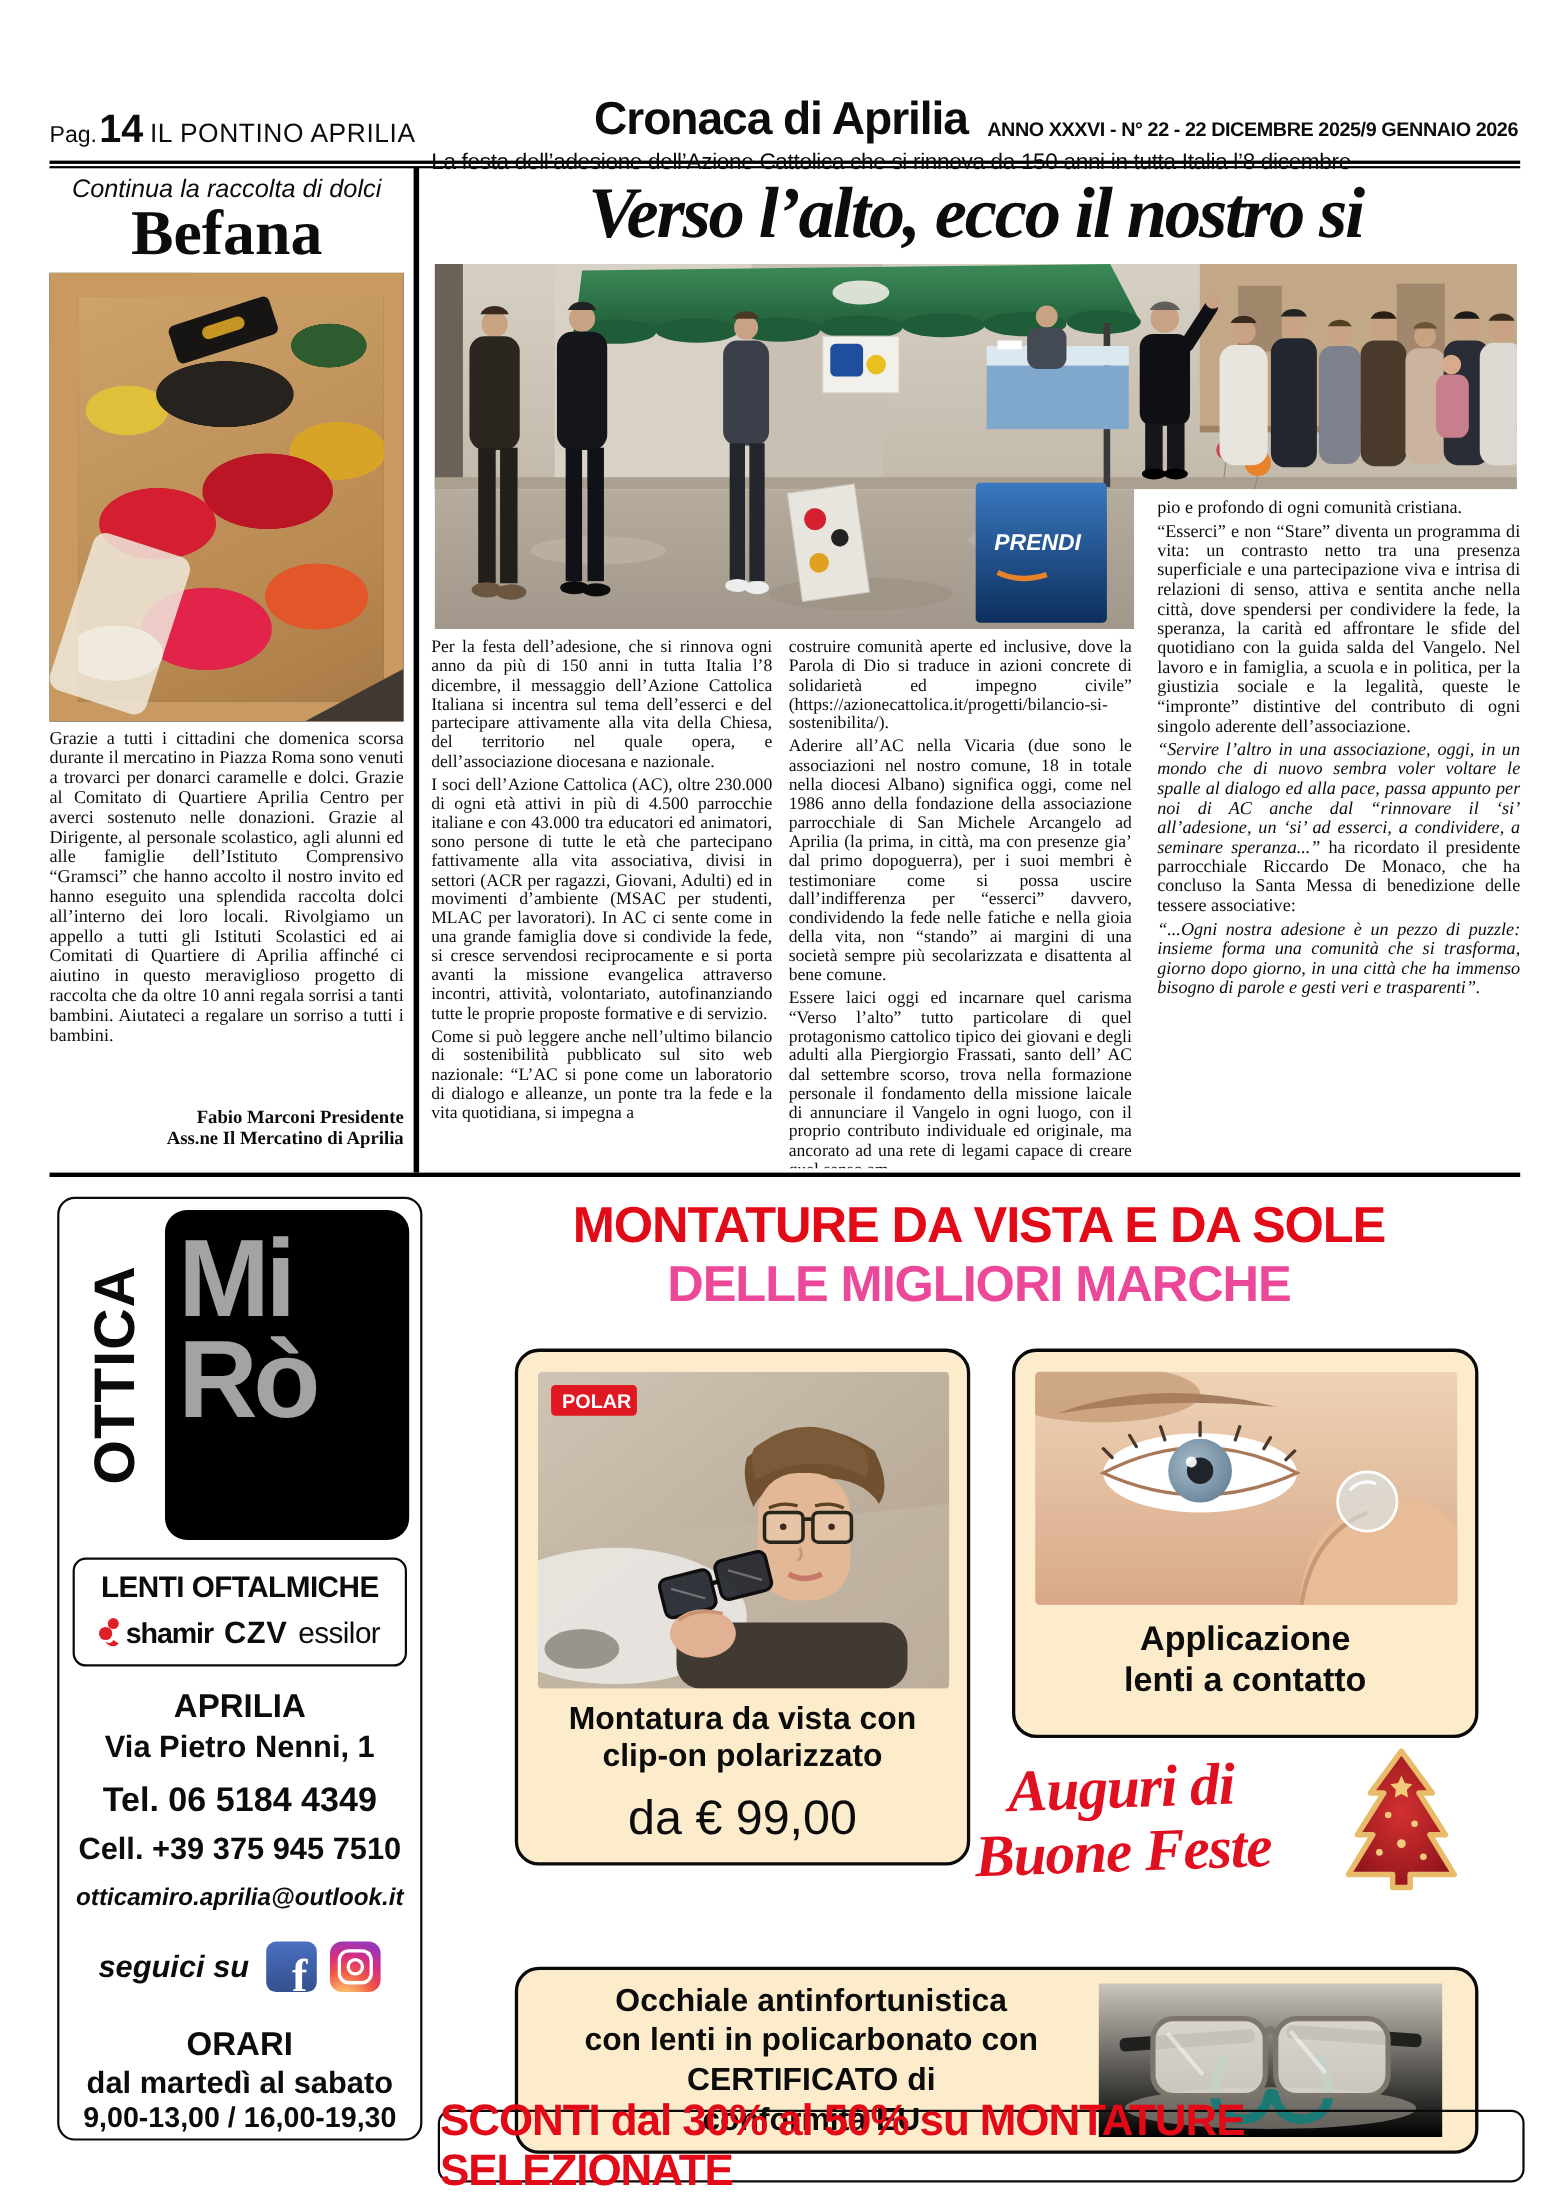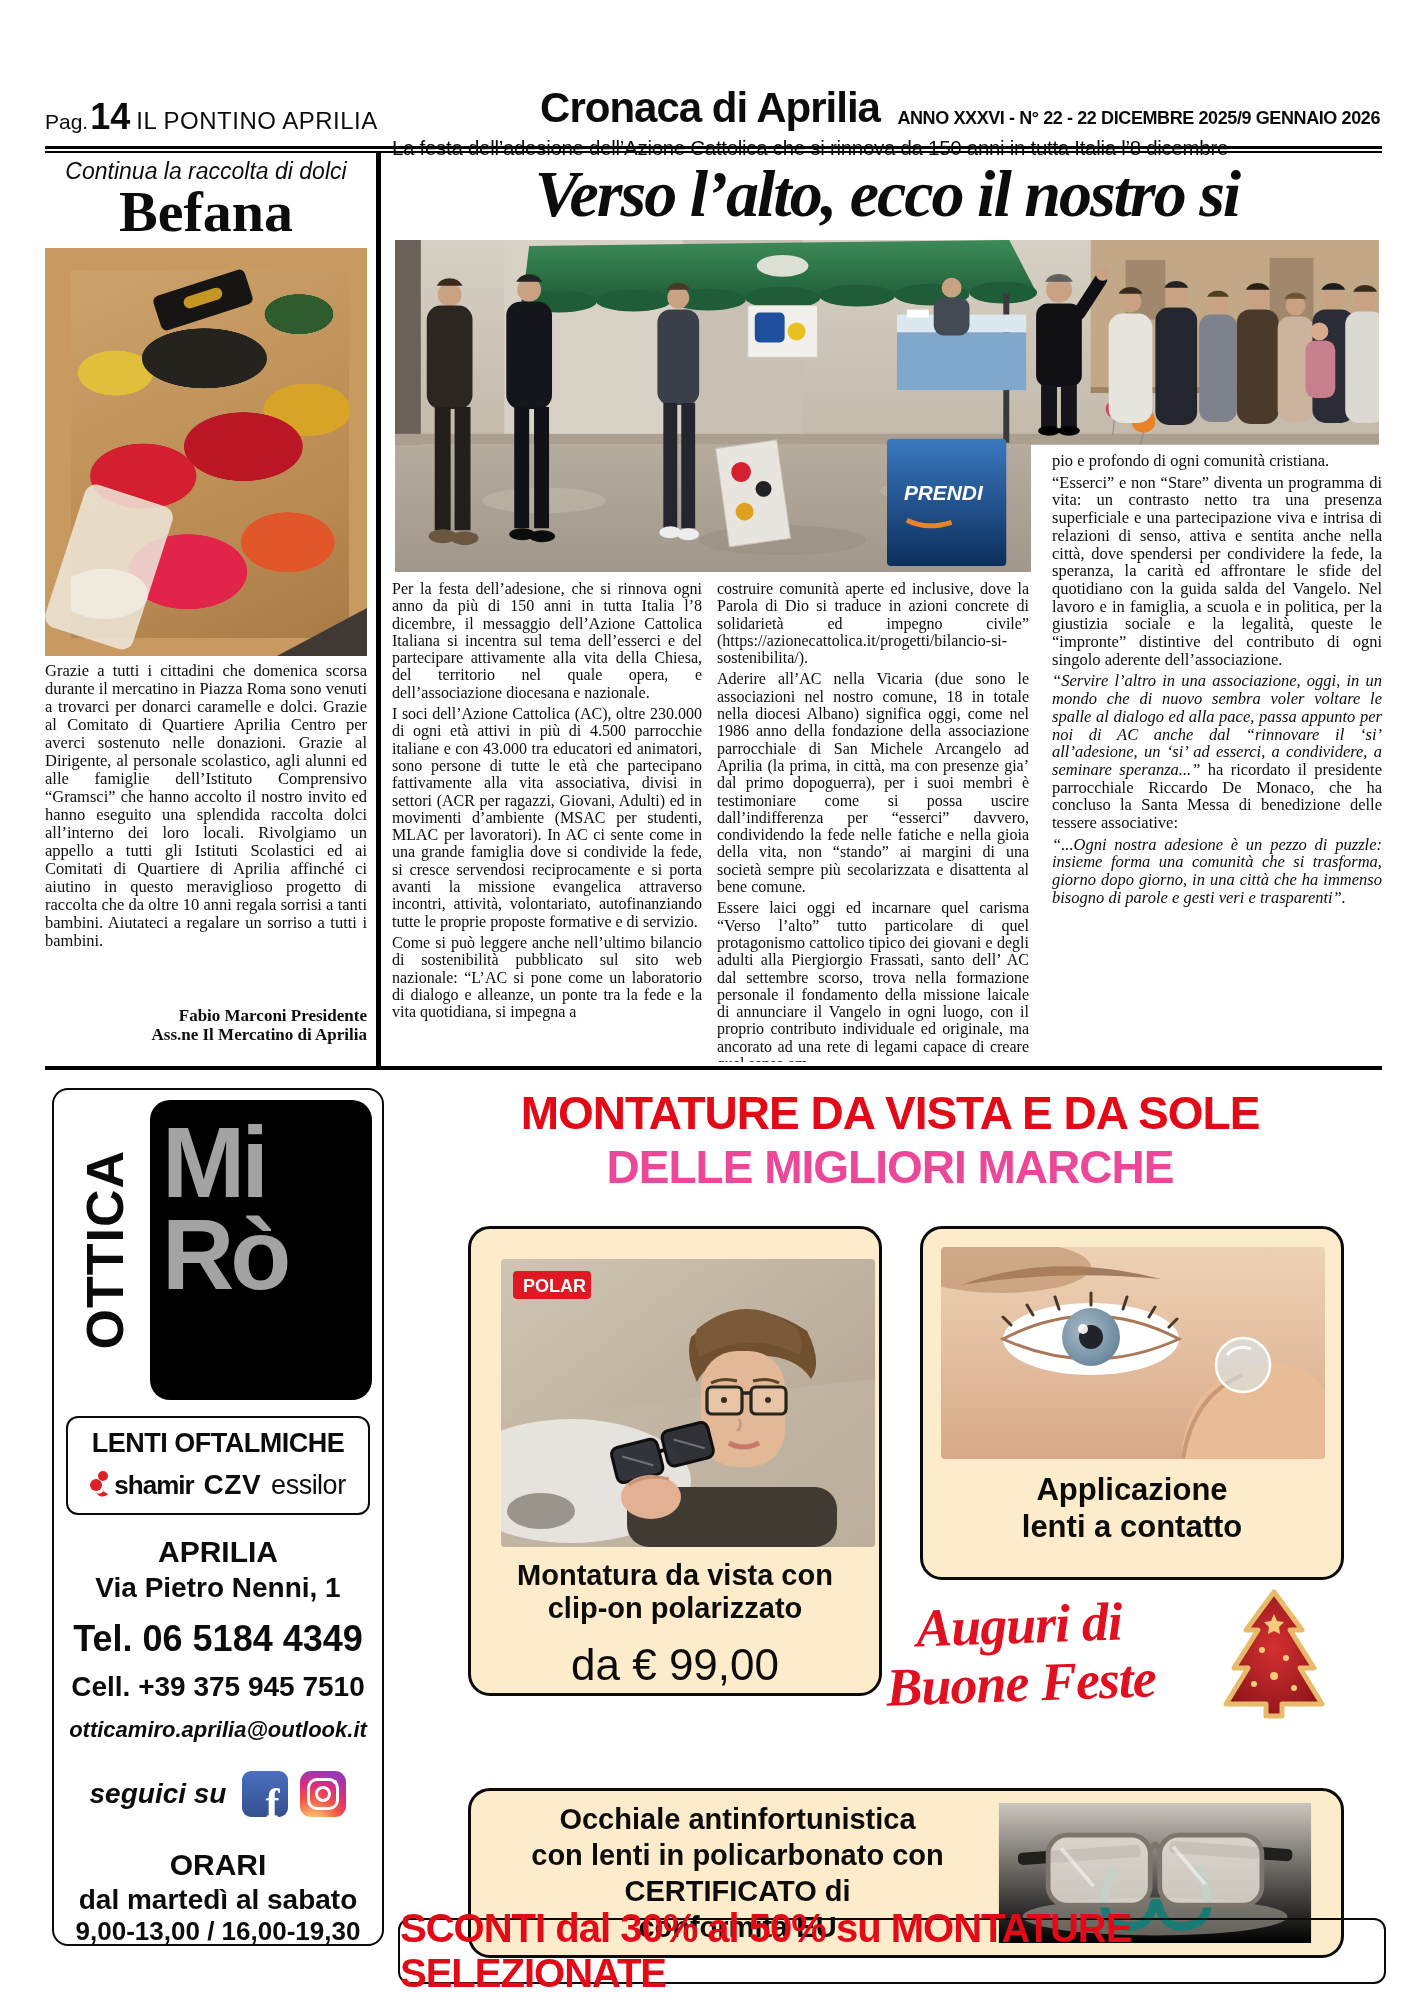--- a/index.html
+++ b/index.html
@@ -80,21 +80,21 @@
              padding:16px 0 0 12px; font-weight:800; font-size:100px; line-height:.92; letter-spacing:-4px; }
   .lenti-box { margin:16px 12px 0; border:2.5px solid #0a0a0a; border-radius:12px; padding:10px 4px 12px; }
   .lenti-title { font-size:27px; font-weight:800; letter-spacing:-0.5px; }
   .brand-row { display:flex; align-items:center; justify-content:center; gap:10px; margin-top:10px; }
   .brand-shamir { display:flex; align-items:center; gap:4px; font-size:26px; font-weight:800; letter-spacing:-1px; }
   .brand-czv { font-size:28px; font-weight:900; letter-spacing:0.5px; }
   .brand-essilor { font-size:27px; font-weight:500; letter-spacing:-0.5px; }
   .contact { margin-top:20px; line-height:1.15; }
   .c-city { font-size:30px; font-weight:800; }
   .c-addr { font-size:28px; font-weight:800; margin-top:2px; }
-  .c-tel  { font-size:36px; font-weight:800; margin-top:14px; }
+  .c-tel  { font-size:31px; font-weight:800; margin-top:14px; }
   .c-cell { font-size:28px; font-weight:800; margin-top:12px; }
   .c-mail { font-size:22px; font-weight:700; font-style:italic; margin-top:14px; }
   .social-row { display:flex; align-items:center; justify-content:center; gap:12px; margin-top:28px; }
   .seguici { font-size:28px; font-weight:700; font-style:italic; margin-right:4px; }
   .fb-icon { width:46px; height:46px; border-radius:9px; background:linear-gradient(#4a6fc0,#34508e);
              position:relative; overflow:hidden; }
   .fb-icon span { position:absolute; right:9px; bottom:-10px; color:#fff; font-size:42px; font-weight:700;
                   font-family:"Liberation Serif", serif; }
   .ig-icon { width:46px; height:46px; border-radius:11px; position:relative;
              background:radial-gradient(circle at 28% 120%, #fed373 8%, #f15245 45%, #d92e7f 65%, #9b36b7 87%); }
@@ -106,21 +106,21 @@
   .o-title { font-size:30px; font-weight:800; }
   .o-days { font-size:28px; font-weight:800; }
   .o-times { font-size:26px; font-weight:800; }
 
   .ad-h1 { position:absolute; left:395px; top:1086px; width:990px; text-align:center;
            font-family:"Liberation Sans", sans-serif; font-size:46px; font-weight:900; letter-spacing:-1px; color:#e20a16; }
   .ad-h2 { position:absolute; left:395px; top:1140px; width:990px; text-align:center;
            font-family:"Liberation Sans", sans-serif; font-size:46px; font-weight:900; letter-spacing:-1px; color:#ec4899; }
   .cream-box { position:absolute; background:#fdeccb; border:3.5px solid #0a0a0a; border-radius:22px;
                font-family:"Liberation Sans", sans-serif; text-align:center; }
-  .box1 { left:468px; top:1226px; width:414px; height:470px; padding:30px; }
+  .box1 { left:468px; top:1226px; width:414px; height:470px; padding:18px; }
   .box2 { left:920px; top:1226px; width:424px; height:354px; padding:18px; }
   .box3 { left:468px; top:1748px; width:876px; height:170px; display:flex; align-items:center; padding:8px 14px;margin-top:40px; }
   .box-photo { border-radius:4px; overflow:hidden; display:block; }
   .cap1 { font-size:29px; font-weight:800; line-height:1.15; margin-top:12px; }
   .price { font-size:44px; font-weight:400; margin-top:14px; }
   .cap2 { font-size:31px; font-weight:800; line-height:1.2; margin-top:12px; }
   .box3-text { width:505px; font-size:29px; font-weight:800; line-height:1.25; }
   .auguri { position:absolute; left:850px; top:1596px; width:340px; text-align:center; color:#e01020;
             font-family:"Liberation Serif", serif; font-style:italic; font-weight:700; font-size:54px;
             line-height:1.08; transform:rotate(-2deg); letter-spacing:-1px; }

